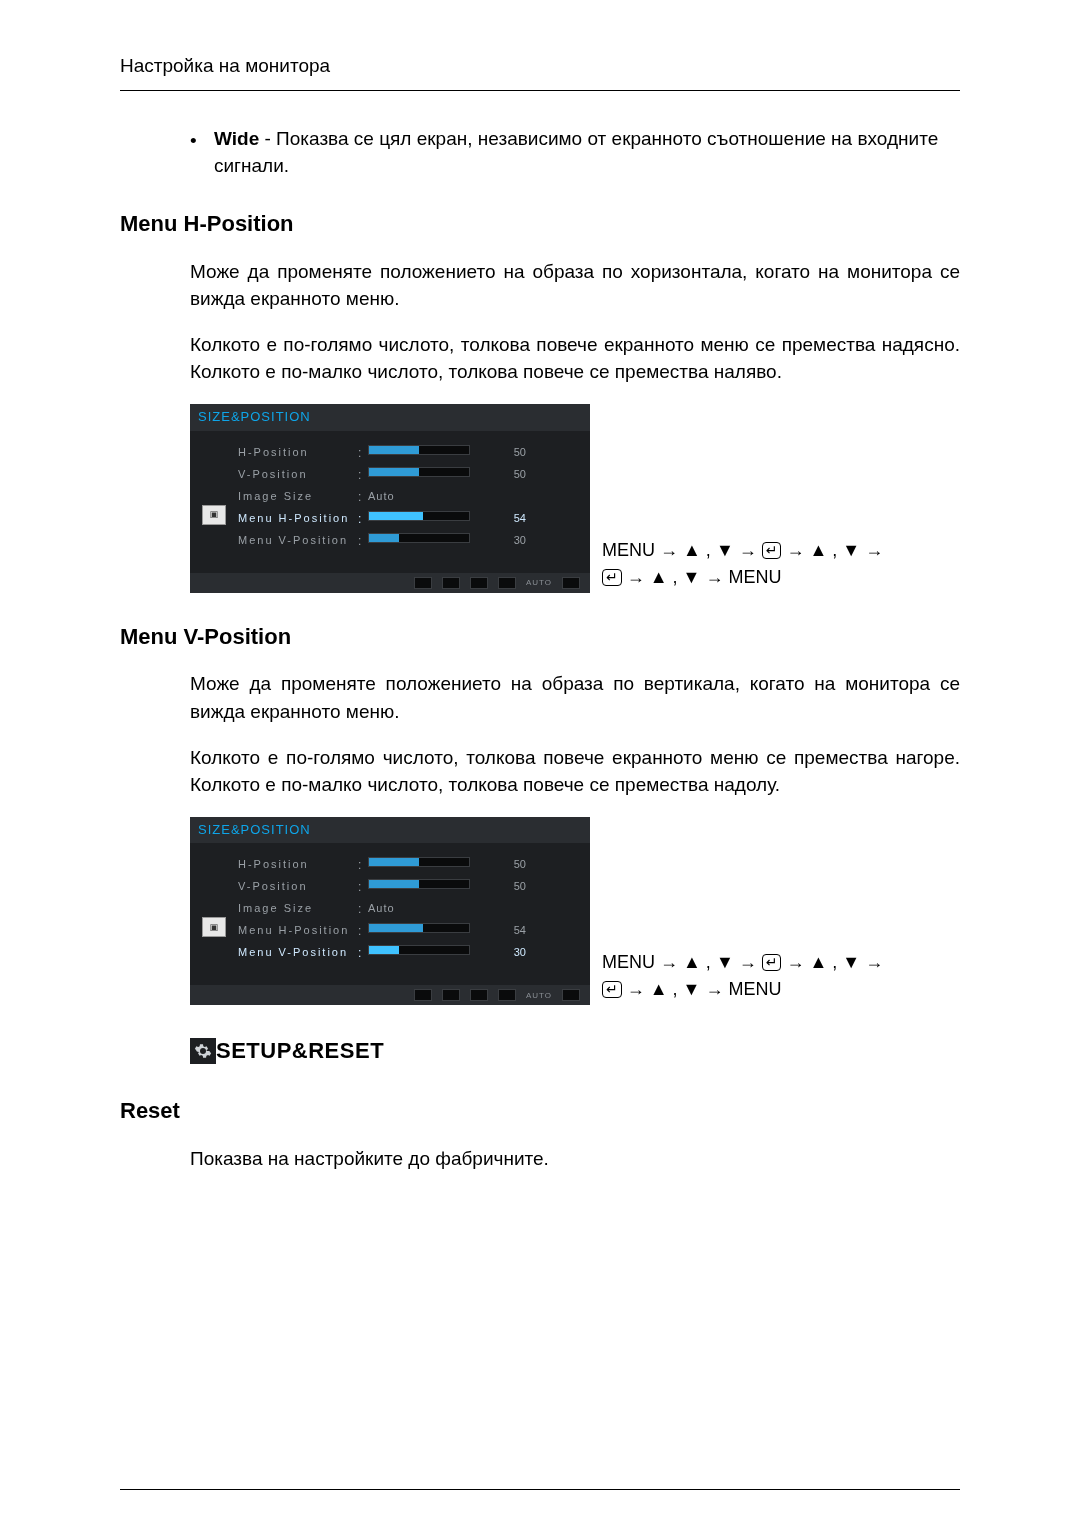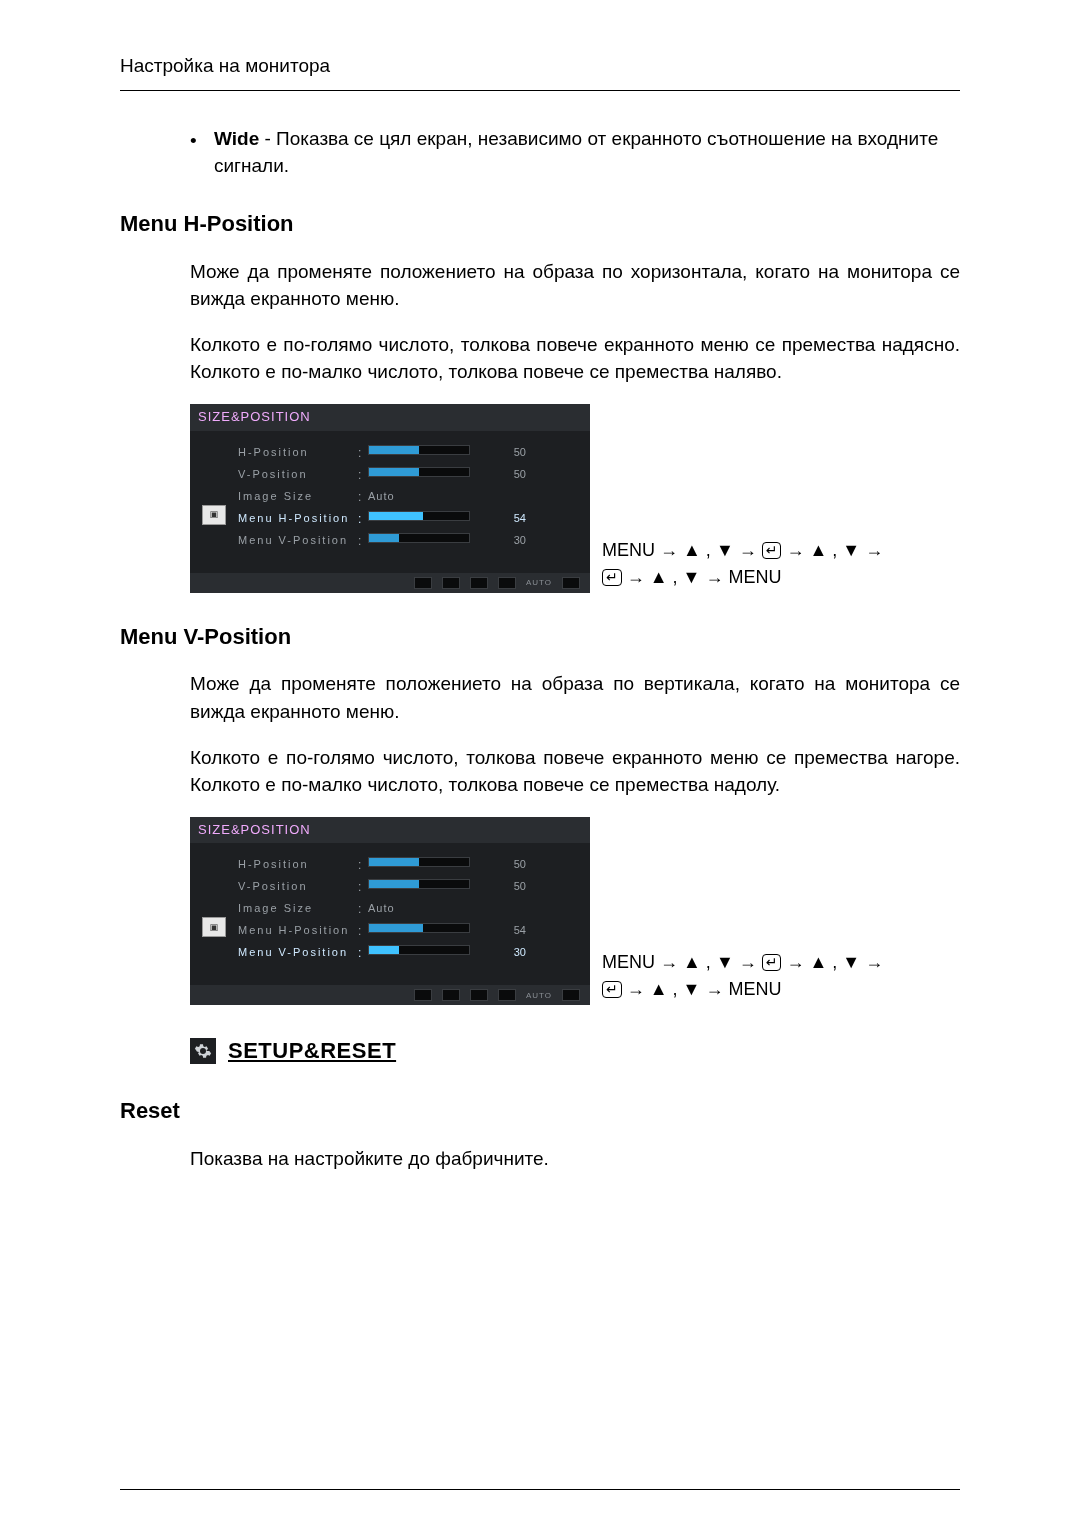--- a/index.html
+++ b/index.html
@@ -58,21 +58,21 @@
   .osd{
     width:400px;
     background:#1d1f22;
     color:#9aa0a6;
     font-size:12px;
     position:relative;
     padding:0;
   }
   .osd-title{
     background:#2a2d31;
-    color:#f0abfc;
+    color:#0ea5e9;
     padding:4px 8px;
     font-size:13px;
     letter-spacing:1px;
   }
   .osd-body{
     padding:14px 12px 18px 48px;
     position:relative;
   }
   .osd-icon{
     position:absolute;
@@ -147,23 +147,22 @@
     border-radius:4px;
     padding:0 3px 1px 3px;
     font-size:14px;
     line-height:1;
     vertical-align:1px;
   }
   
   .setup-head{
     display:flex;
     align-items:center;
-    gap:12px;
+    gap:0;
     margin:30px 0 14px 0;
-    text-decoration:underline;
   }
   .gear-box{
     width:26px;height:26px;
     background:#1d1f22;
     display:flex;align-items:center;justify-content:center;
   }
   .gear-box svg{width:18px;height:18px;}
   .setup-title{
     font-size:22px;
     font-weight:bold;

